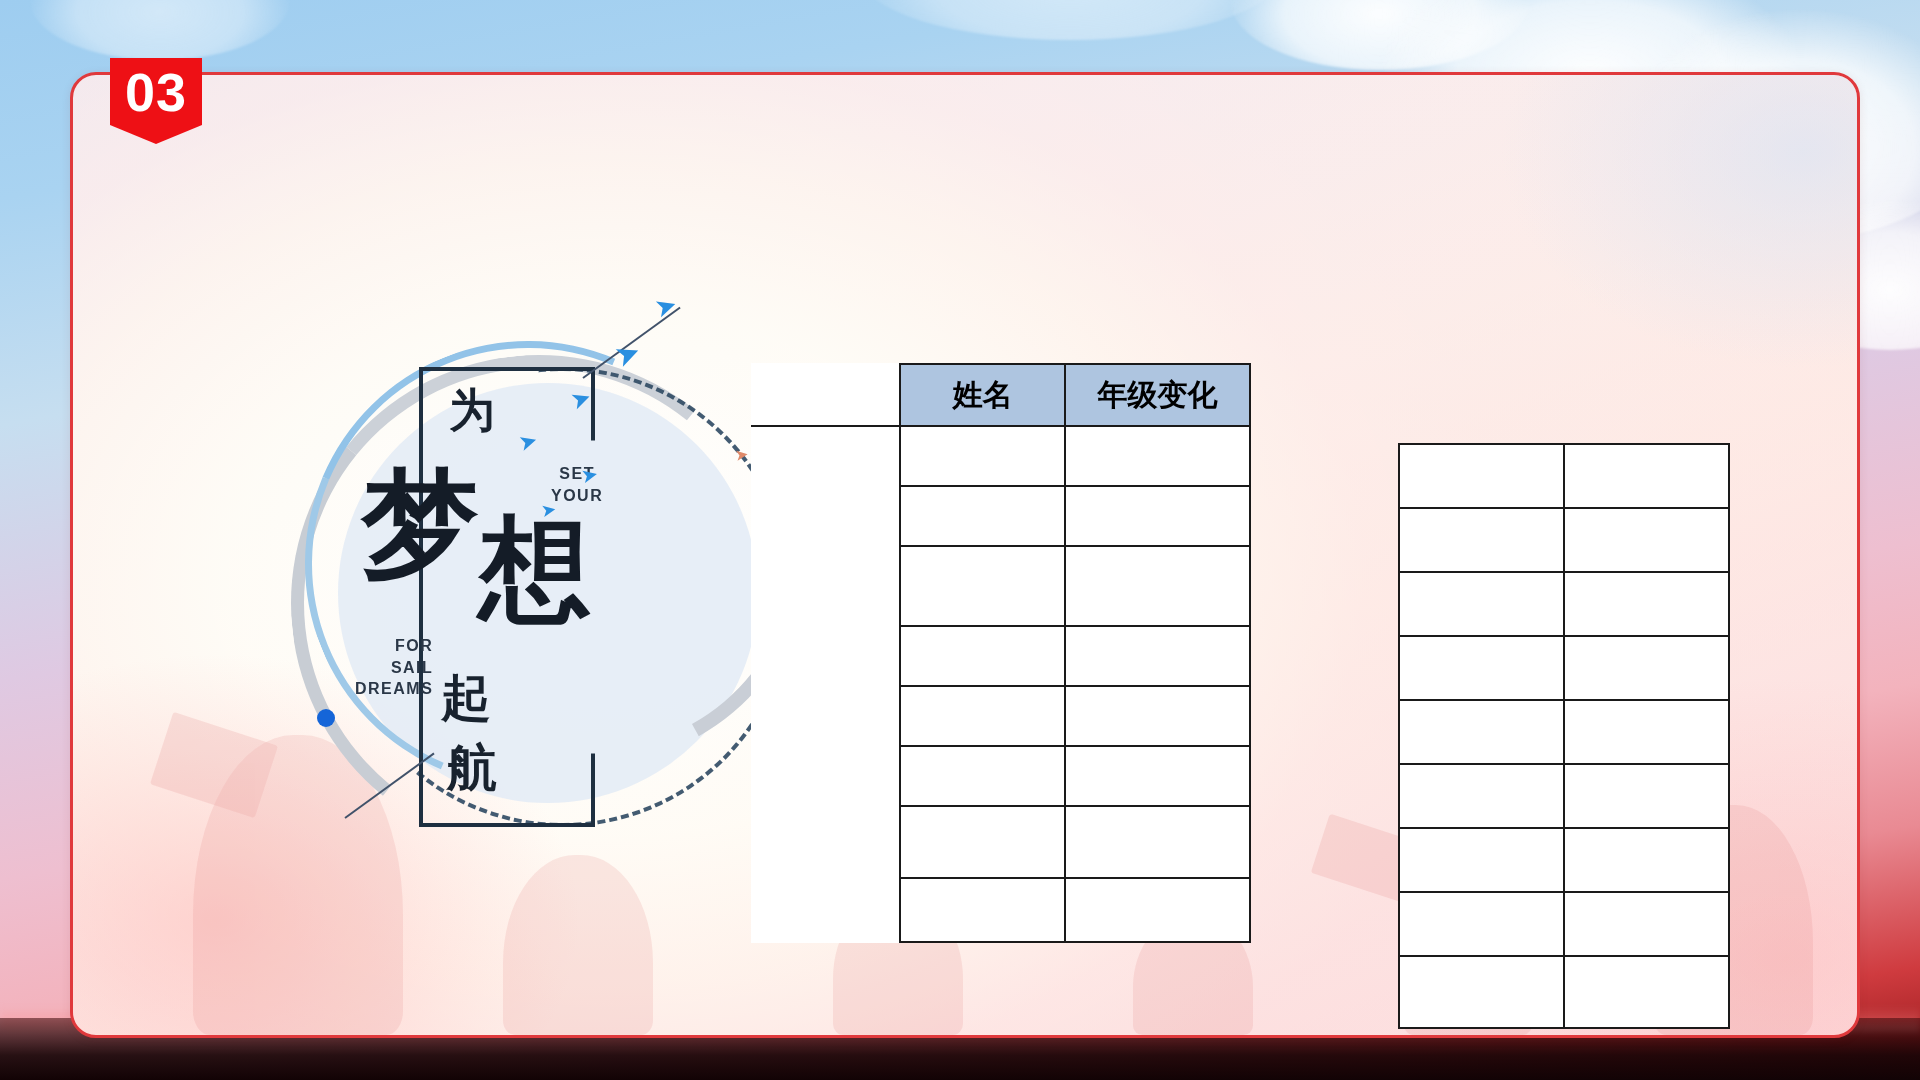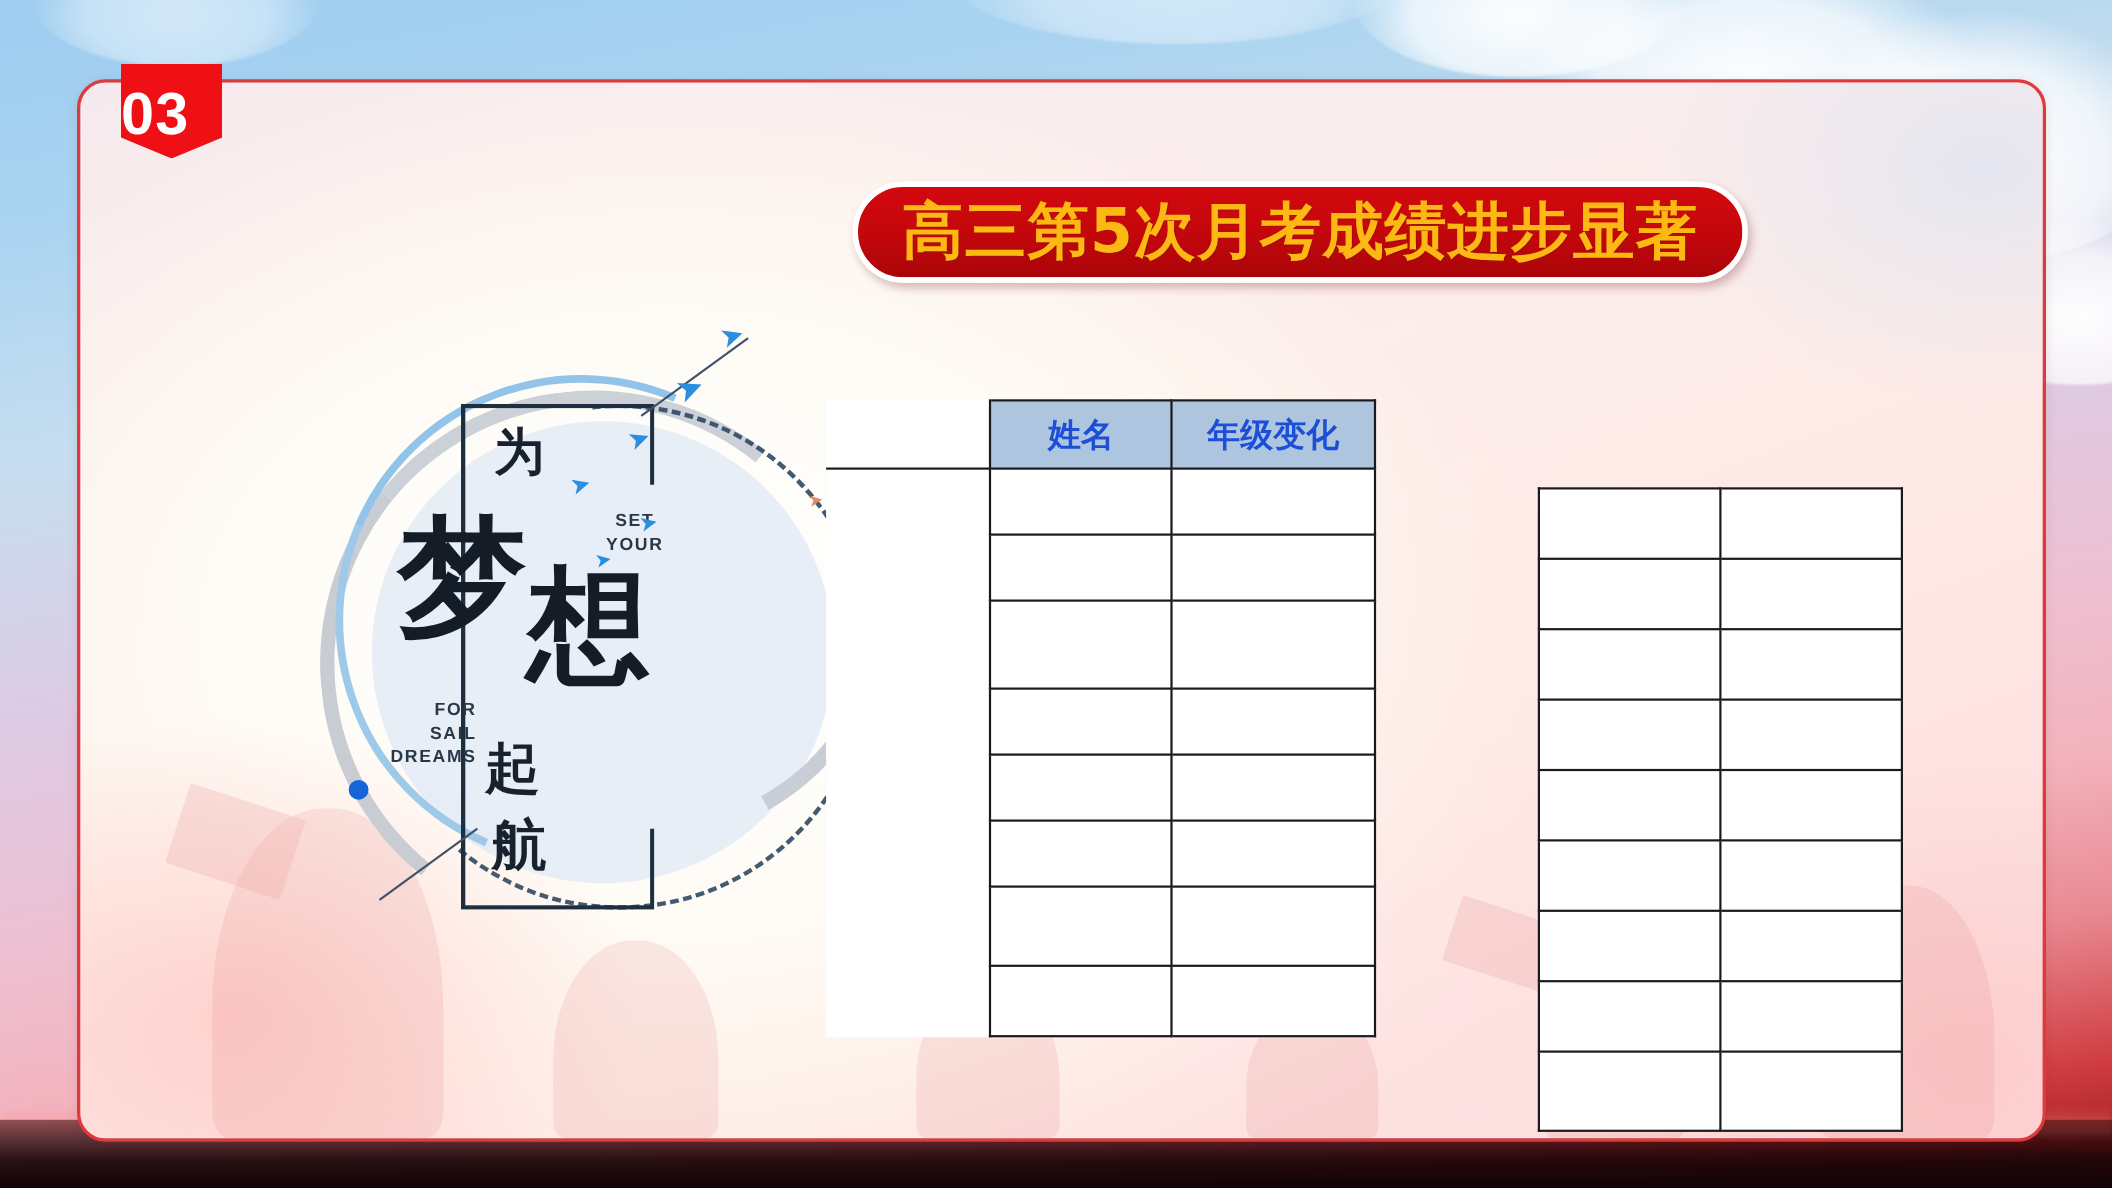--- a/index.html
+++ b/index.html
@@ -126,22 +126,22 @@
     z-index: 30;
   }
   .num-badge {
     position: relative;
     width: 92px;
     height: 86px;
     background: #ee1015;
     clip-path: polygon(0 0, 100% 0, 100% 78%, 50% 100%, 0 78%);
     display: flex;
     align-items: flex-start;
-    justify-content: flex-start;
-    padding-top: 19px;
+    justify-content: center;
+    padding-top: 7px;
     box-sizing: border-box;
   }
   .num-badge span {
     color: #ffffff;
     font-size: 54px;
     font-weight: bold;
     font-family: "Liberation Sans", sans-serif;
     letter-spacing: 1px;
     line-height: 1;
   }
@@ -311,21 +311,21 @@
   }
   .tbl td, .tbl th {
     border: 2px solid #1a1a1a;
     background: #ffffff;
     padding: 0;
     text-align: center;
     vertical-align: middle;
   }
   .tbl th {
     background: #aec5e0;
-    color: #1d4ed8;
+    color: #000000;
     font-size: 30px;
     font-weight: bold;
     height: 60px;
     font-family: "DejaVu Sans", "Liberation Sans", sans-serif;
   }
 
   #table-left  { left: 832px; top: 288px; width: 346px; }
   #table-right { left: 1325px; top: 368px; width: 332px; }
 </style>
 </head>
@@ -501,17 +501,14 @@
     </table>
 
   </div>
 
   <div class="section-header">
     <div class="num-badge">
       <span>03</span>
     </div>
   </div>
 
-  <div class="banner">
-    <span>高三第5次月考成绩进步显著</span>
-  </div>
 
 </div>
 
 </body></html>

